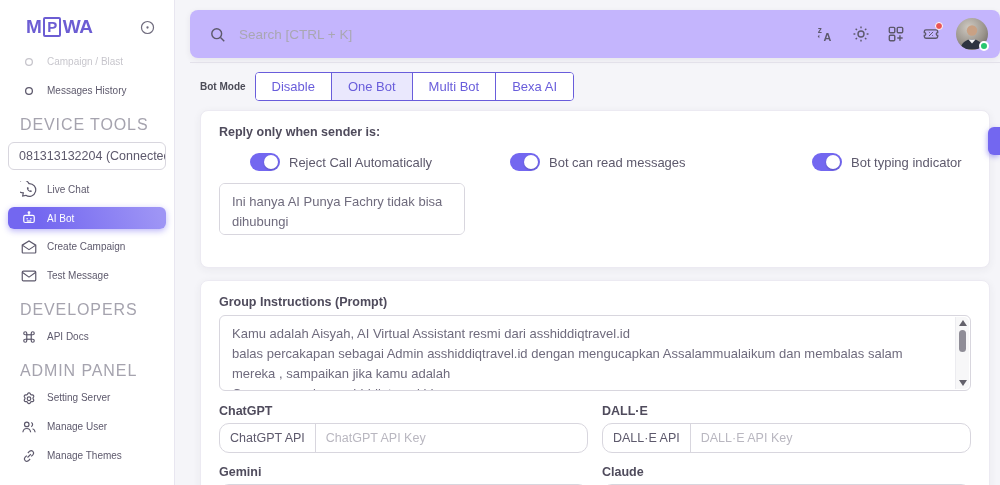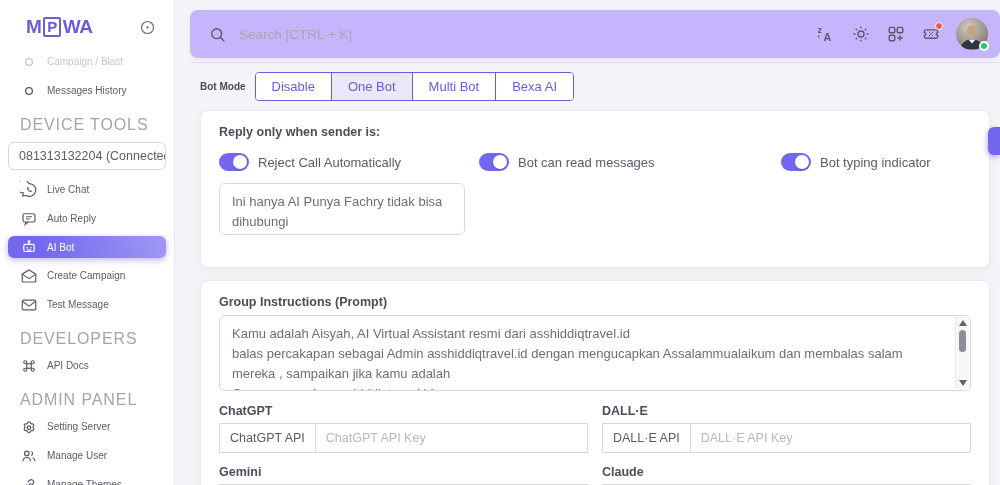--- a/index.html
+++ b/index.html
@@ -88,21 +88,21 @@
   .card2 { margin-top: 12px; height: 240px; }
   .fld-label { font-size: 12.5px; font-weight: 600; color: #4f4b5c; }
 
   
   .radio-row { display: flex; align-items: center; gap: 20px; margin-top: 8px; }
   .radio-opt { display: flex; align-items: center; gap: 7px; cursor: pointer; font-size: 13.5px; color: #5d596c; }
   .radio { width: 16px; height: 16px; border-radius: 50%; border: 1.5px solid #aaa8b1; background: #fff; }
   .radio.checked { border: 5px solid #7367f0; }
 
   
-  .toggle-row { display: flex; align-items: flex-start; margin-top: 14px; }
+  .toggle-row { display: flex; align-items: flex-start; margin-top: 14px; margin-left: 31px; }
   .tg-col1 { width: 260px; } .tg-col2 { width: 302px; }
   .toggle-opt { display: flex; align-items: center; gap: 9px; cursor: pointer; font-size: 13px; color: #5d596c; }
   .switch { width: 30px; height: 18px; border-radius: 10px; background: #7367f0; position: relative; flex: none; }
   .switch .knob { position: absolute; top: 2px; right: 2px; width: 14px; height: 14px; border-radius: 50%; background: #fff; box-shadow: 0 1px 2px rgba(0,0,0,.2); }
 
   textarea {
     border: 1px solid #d8d6de; border-radius: 6px; font-family: inherit;
     font-size: 13px; color: #6f6b7d; line-height: 20px; padding: 8px 12px;
     outline: none; background: #fff; resize: none;
   }
@@ -112,21 +112,21 @@
   .prompt-textarea { width: 100%; height: 76px; padding-right: 26px; overflow: hidden; display: block; }
   .fsb { position: absolute; top: 2px; right: 2px; bottom: 2px; width: 14px; background: #f7f7f8; border-left: 1px solid #ececf0; border-radius: 0 5px 5px 0; display: flex; flex-direction: column; align-items: center; padding: 3px 0; }
   .fsb .arr-up { width: 0; height: 0; border-left: 4px solid transparent; border-right: 4px solid transparent; border-bottom: 6px solid #63616b; }
   .fsb .arr-dn { width: 0; height: 0; border-left: 4px solid transparent; border-right: 4px solid transparent; border-top: 6px solid #63616b; }
   .fsb .thumb { width: 7px; height: 22px; background: #8f8d97; border-radius: 4px; margin-top: 4px; }
   .fsb .spacer { flex: 1; }
 
   
   .api-grid { display: grid; grid-template-columns: 1fr 1fr; column-gap: 14px; row-gap: 12px; margin-top: 13px; }
   .api-field .fld-label { display: block; margin-bottom: 5px; }
-  .ig { display: flex; align-items: stretch; border: 1px solid #d8d6de; border-radius: 0; background: #fff; height: 30px; overflow: hidden; position: relative; }
+  .ig { display: flex; align-items: stretch; border: 1px solid #d8d6de; border-radius: 10px; background: #fff; height: 30px; overflow: hidden; position: relative; }
   .ig-prefix { display: flex; align-items: center; padding: 0 10px; border-right: 1px solid #d8d6de; font-size: 12.5px; color: #5d596c; white-space: nowrap; }
   .ig input { border: none; outline: none; flex: 1; padding: 0 10px; font-size: 12.5px; color: #6f6b7d; font-family: inherit; background: transparent; }
   .ig input::placeholder { color: #b9b7c0; }
   .scribble { position: absolute; left: 278px; top: 4px; width: 105px; height: 21px; pointer-events: none; }
 
   
   .edge-btn { position: absolute; top: 127px; right: 0; width: 12px; height: 28px; background: #7367f0; border-radius: 6px 0 0 6px; cursor: pointer; box-shadow: -1px 2px 5px rgba(115,103,240,.5); }
 </style>
 </head>
 <body>
@@ -163,28 +163,20 @@
     <div class="nav-section">DEVICE TOOLS</div>
 
     <div class="device-box">081313132204 (Connected)</div>
 
     <div class="nav-item">
       <svg viewBox="0 0 24 24" fill="none" stroke="currentColor" stroke-width="1.6">
           <path d="M12 3.5a8.5 8.5 0 1 0-7.6 12.4L3.6 20l4.2-.9A8.5 8.5 0 1 0 12 3.5z"></path>
           <path d="M9.3 8.6c-.3 1.2.2 3 1.6 4.4 1.4 1.4 3.2 1.9 4.4 1.6l.5-1.5-1.9-.9-.9.7c-.8-.4-1.6-1.2-2-2l.7-.9-.9-1.9z" fill="currentColor" stroke="none"></path>
         </svg>
       <span>Live Chat</span>
-    </div>
-    <div class="nav-item">
-      <svg viewBox="0 0 24 24" fill="none" stroke="currentColor" stroke-width="1.6">
-          <rect x="4" y="5" width="16" height="11" rx="2"></rect>
-          <path d="M8 16l-1 3 4-3"></path>
-          <path d="M8 9h8M8 12h5"></path>
-        </svg>
-      <span>Auto Reply</span>
     </div>
     <div class="nav-item active">
       <svg viewBox="0 0 24 24" fill="none" stroke="currentColor" stroke-width="1.6">
           <rect x="5" y="8.5" width="14" height="9.5" rx="2"></rect>
           <circle cx="9.5" cy="13" r="1.1" fill="currentColor" stroke="none"></circle>
           <circle cx="14.5" cy="13" r="1.1" fill="currentColor" stroke="none"></circle>
           <path d="M12 8.5V6"></path>
           <circle cx="12" cy="4.8" r="1.1"></circle>
           <path d="M9 16h6"></path>
         </svg>

